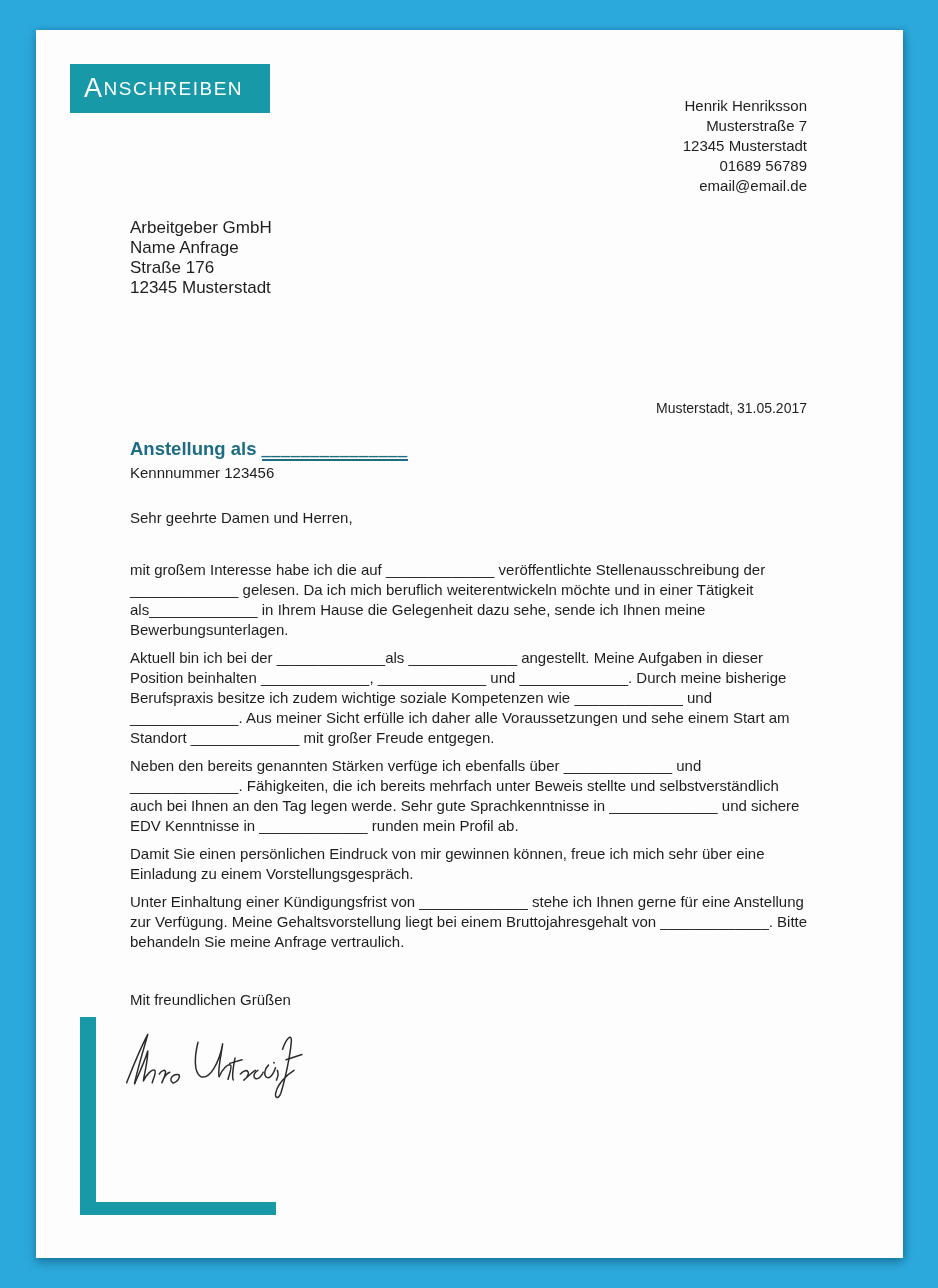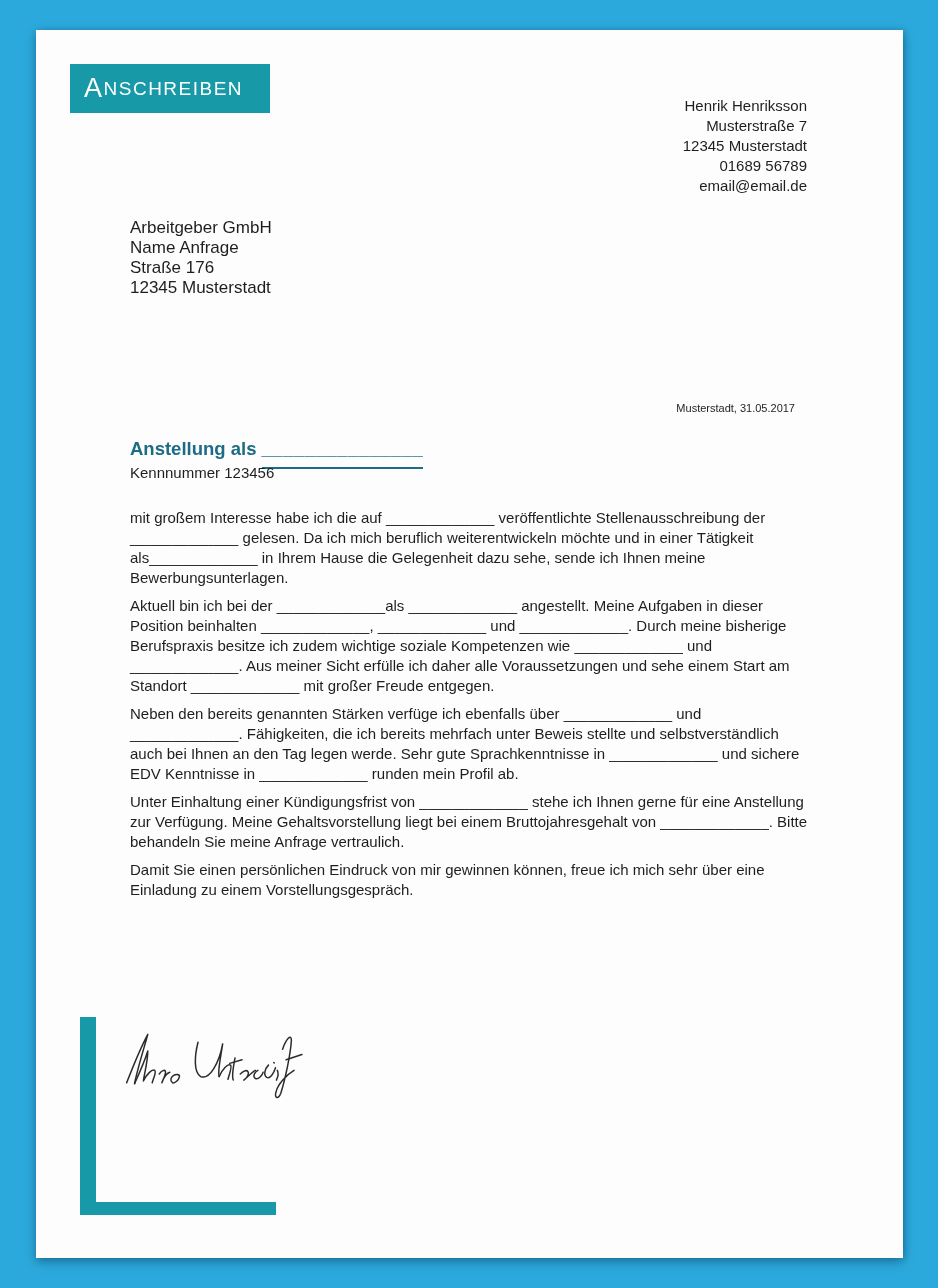--- a/index.html
+++ b/index.html
@@ -32,33 +32,34 @@
   .sender{
     position:absolute;right:96px;top:66px;
     text-align:right;
     font-size:15px;line-height:20px;
   }
   .recipient{
     position:absolute;left:94px;top:188px;
     font-size:17px;line-height:20px;
   }
   .dateline{
-    position:absolute;right:108px;top:368px;
-    font-size:11px;line-height:20px;
+    position:absolute;right:96px;top:368px;
+    font-size:14px;line-height:20px;
   }
   
   .subject-block{position:absolute;left:94px;top:406px;}
   .subject{
     margin:0;font-size:18.5px;font-weight:bold;
     color:#1B6C84;line-height:26px;
   }
   .subject-blank{
     border-bottom:2px solid #1B6C84;
-    padding-bottom:8px;
+    padding-bottom:0px;
     letter-spacing:0.5px;
+    font-family:Liberation Serif, serif;
   }
   .reference{font-size:15px;line-height:20px;margin-top:1px;}
   
   .body-text{
     position:absolute;left:94px;top:478px;width:678px;
     font-size:15px;line-height:20px;
   }
   .body-text p{margin:0 0 8px 0;}
   .body-text p.salutation{margin-bottom:32px;}
   .body-text p.closing{margin-top:38px;margin-bottom:0;}
@@ -105,25 +106,27 @@
   </div>
 
   <div class="dateline">Musterstadt, 31.05.2017</div>
 
   <div class="subject-block">
     <h1 class="subject"><span>Anstellung als </span><span class="subject-blank">_______________</span></h1>
     <div class="reference">Kennnummer 123456</div>
   </div>
 
   <div class="body-text">
+    <p class="salutation">Sehr geehrte Damen und Herren,</p>
     <p>mit großem Interesse habe ich die auf _____________ veröffentlichte Stellenausschreibung der _____________ gelesen. Da ich mich beruflich weiterentwickeln möchte und in einer Tätigkeit als_____________ in Ihrem Hause die Gelegenheit dazu sehe, sende ich Ihnen meine Bewerbungsunterlagen.</p>
     <p>Aktuell bin ich bei der _____________als _____________ angestellt. Meine Aufgaben in dieser Position beinhalten _____________, _____________ und _____________. Durch meine bisherige Berufspraxis besitze ich zudem wichtige soziale Kompetenzen wie _____________ und _____________. Aus meiner Sicht erfülle ich daher alle Voraussetzungen und sehe einem Start am Standort _____________ mit großer Freude entgegen.</p>
     <p>Neben den bereits genannten Stärken verfüge ich ebenfalls über _____________ und _____________. Fähigkeiten, die ich bereits mehrfach unter Beweis stellte und selbstverständlich auch bei Ihnen an den Tag legen werde. Sehr gute Sprachkenntnisse in _____________ und sichere EDV Kenntnisse in _____________ runden mein Profil ab.</p>
+    <p>Damit Sie einen persönlichen Eindruck von mir gewinnen können, freue ich mich sehr über eine Einladung zu einem Vorstellungsgespräch.</p>
     <p>Unter Einhaltung einer Kündigungsfrist von _____________ stehe ich Ihnen gerne für eine Anstellung zur Verfügung. Meine Gehaltsvorstellung liegt bei einem Bruttojahresgehalt von _____________. Bitte behandeln Sie meine Anfrage vertraulich.</p>
-    <p>Damit Sie einen persönlichen Eindruck von mir gewinnen können, freue ich mich sehr über eine Einladung zu einem Vorstellungsgespräch.</p>
+    <p class="closing">Mit freundlichen Grüßen</p>
   </div>
 
   <div class="signature" aria-label="Ihre Unterschrift">
     <svg viewBox="0 0 210 82">
       <path d="M3,60 C10,42 20,18 27,5 C23,20 15,45 12,61"></path>
       <path d="M12,61 C17,50 24,34 27,24 C27,36 23,50 22,58 C26,50 32,44 35,46 C37,48 33,56 32,60"></path>
       <path d="M40,50 C43,46 46,45 47,47 C48,50 44,57 43,60 C45,54 49,49 52,48"></path>
       <path d="M56,52 C53,54 52,58 55,60 C58,61 62,57 63,53 C63,50 59,50 56,52"></path>
       <path d="M84,14 C80,30 79,48 87,53 C97,57 108,38 112,16 C110,30 106,47 108,53"></path>
       <path d="M108,53 C112,44 118,38 121,40 C123,42 119,52 118,56"></path>

